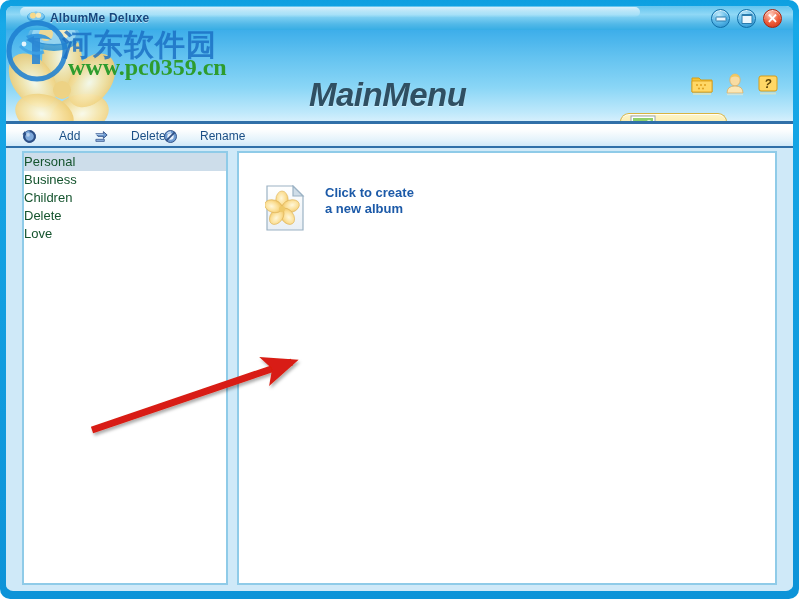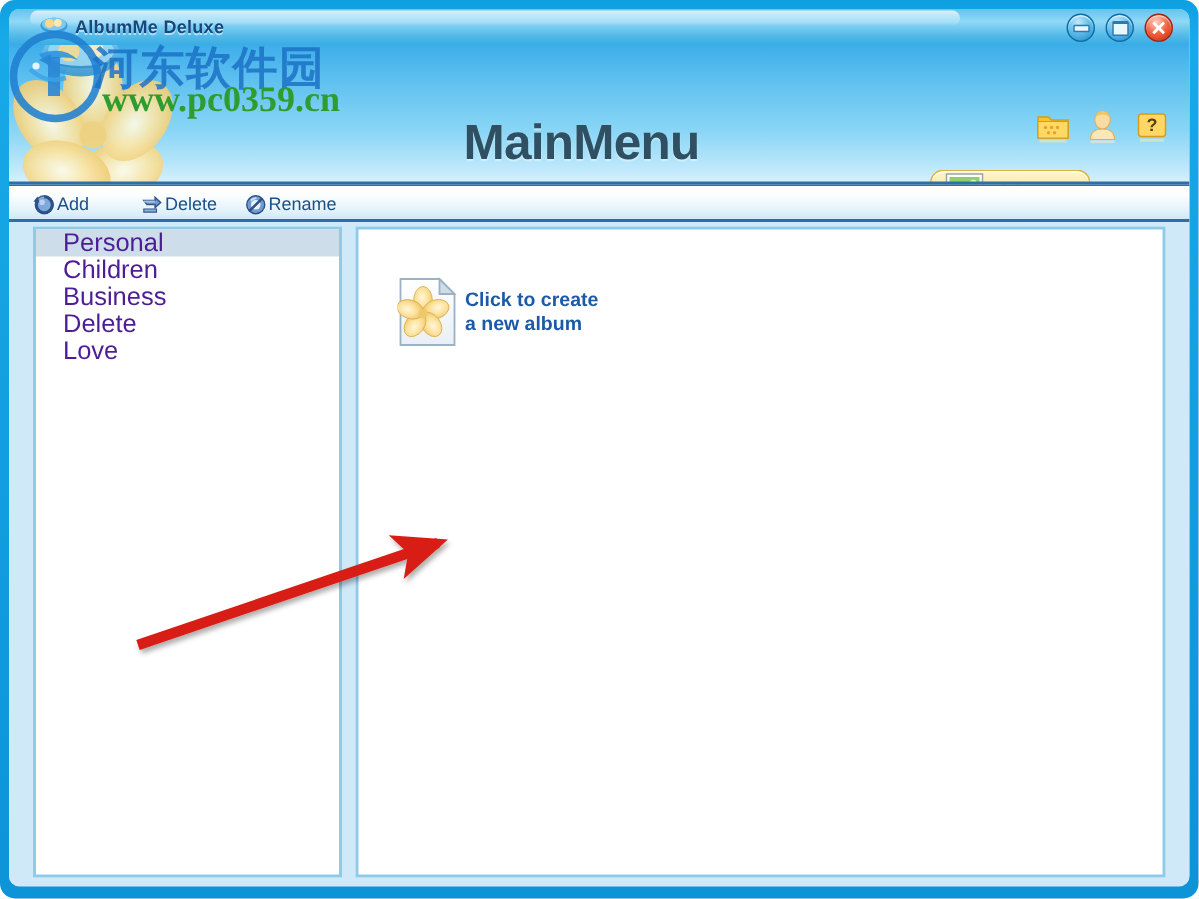--- a/index.html
+++ b/index.html
@@ -121,20 +121,21 @@
   }
 
   
   #banner {
     position: absolute;
     left: 0; top: 24px;
     width: 787px;
     height: 93px;
     background: linear-gradient(to bottom, #3daeea 0%, #62c2f0 28%, #8ad6f6 62%, #bde8fb 88%, #daf1fd 100%);
     overflow: hidden;
+    font-style: italic;
   }
   #banner-bottom-rule {
     position: absolute;
     left: 0; top: 115px;
     width: 787px; height: 2px;
     background: #2f6fa8;
   }
 
   
   #brand-flower {
@@ -201,21 +202,21 @@
     border-top: 1px solid #2f6fa8;
     border-bottom: 2px solid #2f6fa8;
     box-sizing: border-box;
   }
   .tb-item {
     position: absolute;
     top: 3px;
     height: 18px;
     display: flex;
     align-items: center;
-    gap: 1px;
+    gap: 22px;
     font-size: 12px;
     color: #1b4f86;
     white-space: nowrap;
   }
   #tb-add    { left: 16px; }
   #tb-delete { left: 88px; }
   #tb-rename { left: 157px; }
   .tb-icon { width: 15px; height: 15px; display: block; }
 
   
@@ -236,44 +237,44 @@
     box-sizing: border-box;
   }
   #category-list {
     position: absolute;
     left: 0; top: 0;
     width: 100%;
   }
   .list-item {
     height: 18px;
     line-height: 18px;
-    padding-left: 18px;
-    font-size: 17px;
-    color: #4c1d95;
+    padding-left: 0;
+    font-size: 13px;
+    color: #14532d;
     white-space: nowrap;
   }
   .list-item.selected {
     background: #cdddea;
   }
 
   #right-panel {
     position: absolute;
     left: 231px; top: 3px;
     width: 540px; height: 434px;
     background: #ffffff;
     border: 2px solid #8fcbe8;
     box-sizing: border-box;
   }
 
   #create-album {
     position: absolute;
     left: 26px; top: 32px;
     display: flex;
-    align-items: center;
-    gap: 5px;
+    align-items: flex-start;
+    gap: 20px;
   }
   #album-doc-icon {
     width: 40px; height: 46px;
     flex: 0 0 auto;
   }
   #create-album-label {
     font-size: 13px;
     font-weight: bold;
     color: #1c5aa8;
     line-height: 16px;
@@ -458,22 +459,22 @@
         </svg>
         <span>Rename</span>
       </div>
     </div>
 
     <div id="body-area">
 
       <div id="left-panel">
         <div id="category-list">
           <div class="list-item selected">Personal</div>
+          <div class="list-item">Business</div>
           <div class="list-item">Children</div>
-          <div class="list-item">Business</div>
           <div class="list-item">Delete</div>
           <div class="list-item">Love</div>
         </div>
       </div>
 
       <div id="right-panel">
         <div id="create-album">
           <svg id="album-doc-icon" viewBox="0 0 40 46">
             <defs>
               <linearGradient id="docg" x1="0" y1="0" x2="0" y2="1">

